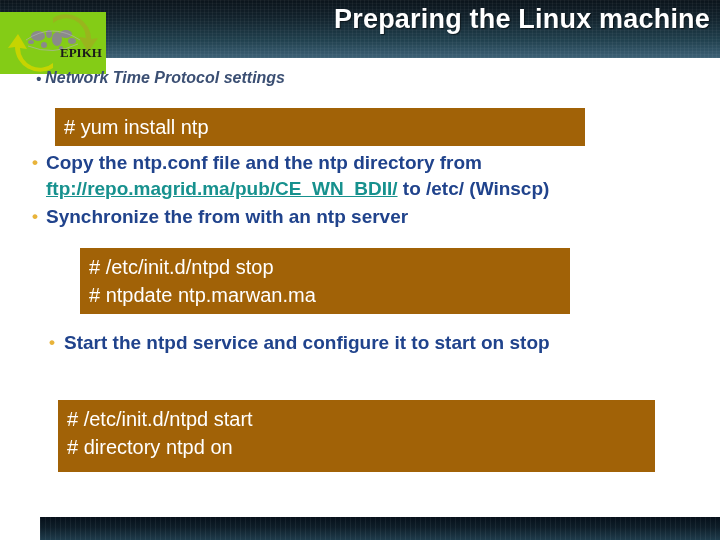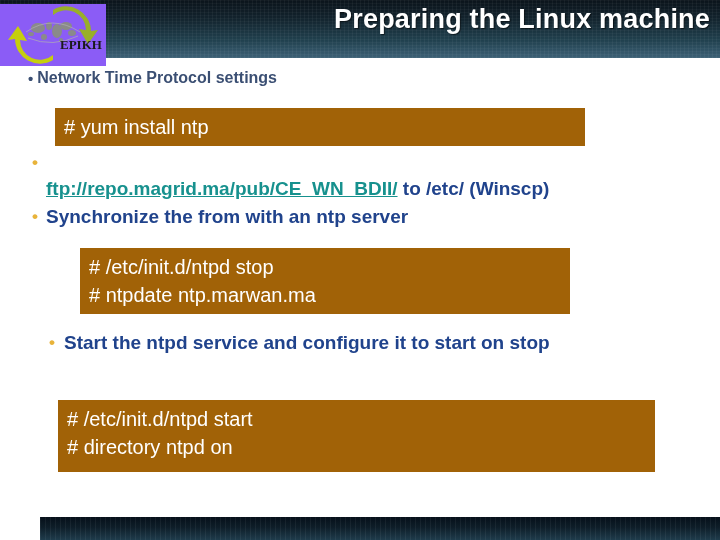--- a/index.html
+++ b/index.html
@@ -42,43 +42,44 @@
     font-weight: bold;
     letter-spacing: 0.2px;
     white-space: nowrap;
     text-shadow: 1px 1px 1px rgba(0,0,0,0.55);
   }
 
   
   .logo-box {
     position: absolute;
     left: 0;
-    top: 4px;
+    top: 12px;
     width: 106px;
     height: 62px;
-    background: #8b5cf6;
+    background: #84cc16;
     overflow: hidden;
   }
   .logo-box svg { display: block; }
 
   
   .content {
     position: absolute;
     left: 0;
     top: 58px;
     width: 720px;
     height: 459px;
   }
 
   .lead-bullet {
     position: absolute;
-    left: 28px;
+    left: 36px;
     top: 11px;
     font-size: 16px;
     font-weight: bold;
+    font-style: italic;
     color: #3b4f73;
     white-space: nowrap;
   }
   .lead-bullet .dot {
     display: inline-block;
     margin-right: 4px;
     font-size: 15px;
     vertical-align: middle;
   }
 
@@ -192,21 +193,21 @@
 
   <div class="lead-bullet">
     <span class="dot">•</span><span>Network Time Protocol settings</span>
   </div>
 
   <div class="code-block" id="code-block-1"># yum install ntp</div>
 
   <div class="bullet-group" id="bullets-a">
     <div class="bullet-row">
       <span class="bullet-marker">•</span>
-      <span class="bullet-text"><br><a class="code-link" href="#">ftp://repo.magrid.ma/pub/CE_WN_BDII/</a><span>  to /etc/ (Winscp)</span></span>
+      <span class="bullet-text"><span>Copy the ntp.conf  file and the ntp directory from</span><br><a class="code-link" href="#">ftp://repo.magrid.ma/pub/CE_WN_BDII/</a><span>  to /etc/ (Winscp)</span></span>
     </div>
     <div class="bullet-row">
       <span class="bullet-marker">•</span>
       <span class="bullet-text">Synchronize the from with an ntp server</span>
     </div>
   </div>
 
   <div class="code-block" id="code-block-2"># /etc/init.d/ntpd stop
 # ntpdate ntp.marwan.ma</div>
 

